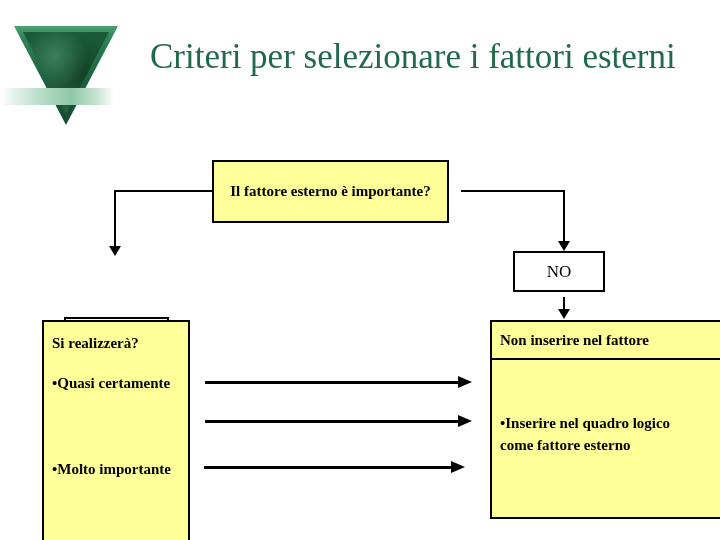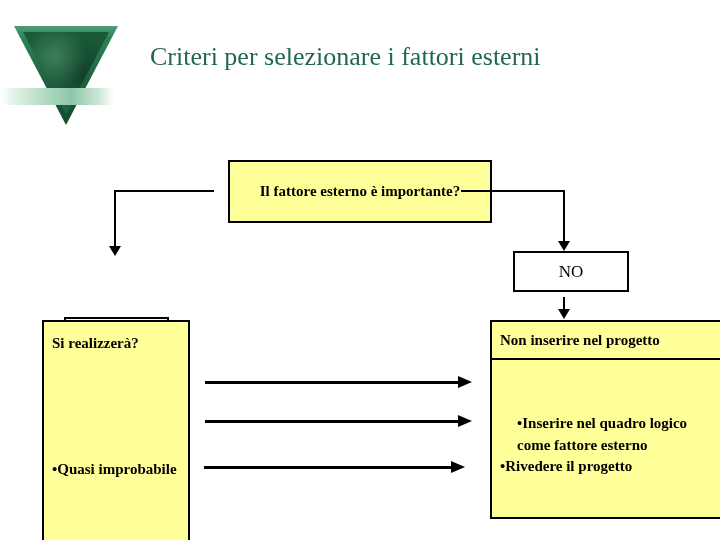--- a/index.html
+++ b/index.html
@@ -30,38 +30,38 @@
   .logo-band {
     position: absolute; left: 2px; top: 88px; width: 112px; height: 17px;
     background: linear-gradient(90deg,
       #ffffff 0%, #e9f4ed 8%, #b8dcc6 35%, #8ec7a7 62%,
       #c8e4d3 85%, rgba(255,255,255,0) 100%);
   }
 
   
   .title {
     position: absolute; left: 150px; top: 34px; width: 560px;
-    font-size: 26px; line-height: 45px; color: #20694a;
+    font-size: 35px; line-height: 45px; color: #20694a;
     letter-spacing: 0px;
   }
 
   
   .box { position: absolute; box-sizing: border-box; background: #ffff99; border: 2px solid #000; }
   .question-box {
-    left: 212px; top: 160px; width: 264px; height: 63px;
+    left: 212px; top: 160px; width: 237px; height: 63px;
     display: flex; align-items: center; justify-content: center;
-    font-weight: bold; font-size: 15px; text-align: center; margin-left: 16px;
+    font-weight: bold; font-size: 15px; text-align: center;
   }
   .answer-box {
     position: absolute; box-sizing: border-box; background: #ffffff; border: 2px solid #000;
     display: flex; align-items: center; justify-content: center;
     font-size: 17px;
   }
   .si-box { left: 64px;  top: 273px; width: 105px; height: 32px; margin-top: 44px; }
-  .no-box { left: 513px; top: 251px; width: 116px; height: 41px; }
+  .no-box { left: 513px; top: 251px; width: 92px; height: 41px; }
 
   .left-box  { left: 42px;  top: 320px; width: 148px; height: 254px; font-weight: bold; font-size: 15px; }
   .left-box .line { position: absolute; left: 8px; white-space: nowrap; line-height: 22px; }
 
   .right-box { left: 490px; top: 320px; width: 252px; height: 199px; font-weight: bold; font-size: 15px; }
   .right-header {
     position: absolute; left: 0; top: 0; right: 0; height: 36px;
     border-bottom: 2px solid #000;
     display: flex; align-items: center; padding-left: 8px;
   }
@@ -110,31 +110,31 @@
   </div>
   <div class="answer-box no-box">
     <span>NO</span>
   </div>
 
   <div class="vline" style="left:563px; top:297px; width:2px; height:13px;"></div>
   <div class="arrow-down" style="left:558px; top:309px;"></div>
 
   <div class="box left-box">
     <div class="line" style="top:10px;">Si realizzerà?</div>
-    <div class="line" style="top:136px;">•Quasi improbabile</div>
+    <div class="line" style="top:50px;">•Quasi certamente</div>
+    <div class="line" style="top:136px;">•Molto importante</div>
   </div>
 
   <div class="box right-box">
     <div class="right-header">
-      <span>Non inserire nel progetto</span>
+      <span>Non inserire nel fattore</span>
     </div>
     <div class="right-body">
-      <div class="line pre-wrap" style="top:52px;margin-left:17px;">•Inserire nel quadro logico
+      <div class="line pre-wrap" style="top:52px;">•Inserire nel quadro logico
 come fattore esterno</div>
-      <div class="line" style="top:95px;">•Rivedere il progetto</div>
     </div>
   </div>
 
   <div class="hline" style="left:205px; top:381px; width:253px; height:3px;"></div>
   <div class="arrow-right" style="left:458px; top:376px;"></div>
 
   <div class="hline" style="left:205px; top:420px; width:253px; height:3px;"></div>
   <div class="arrow-right" style="left:458px; top:415px;"></div>
 
   <div class="hline" style="left:204px; top:466px; width:247px; height:3px;"></div>

